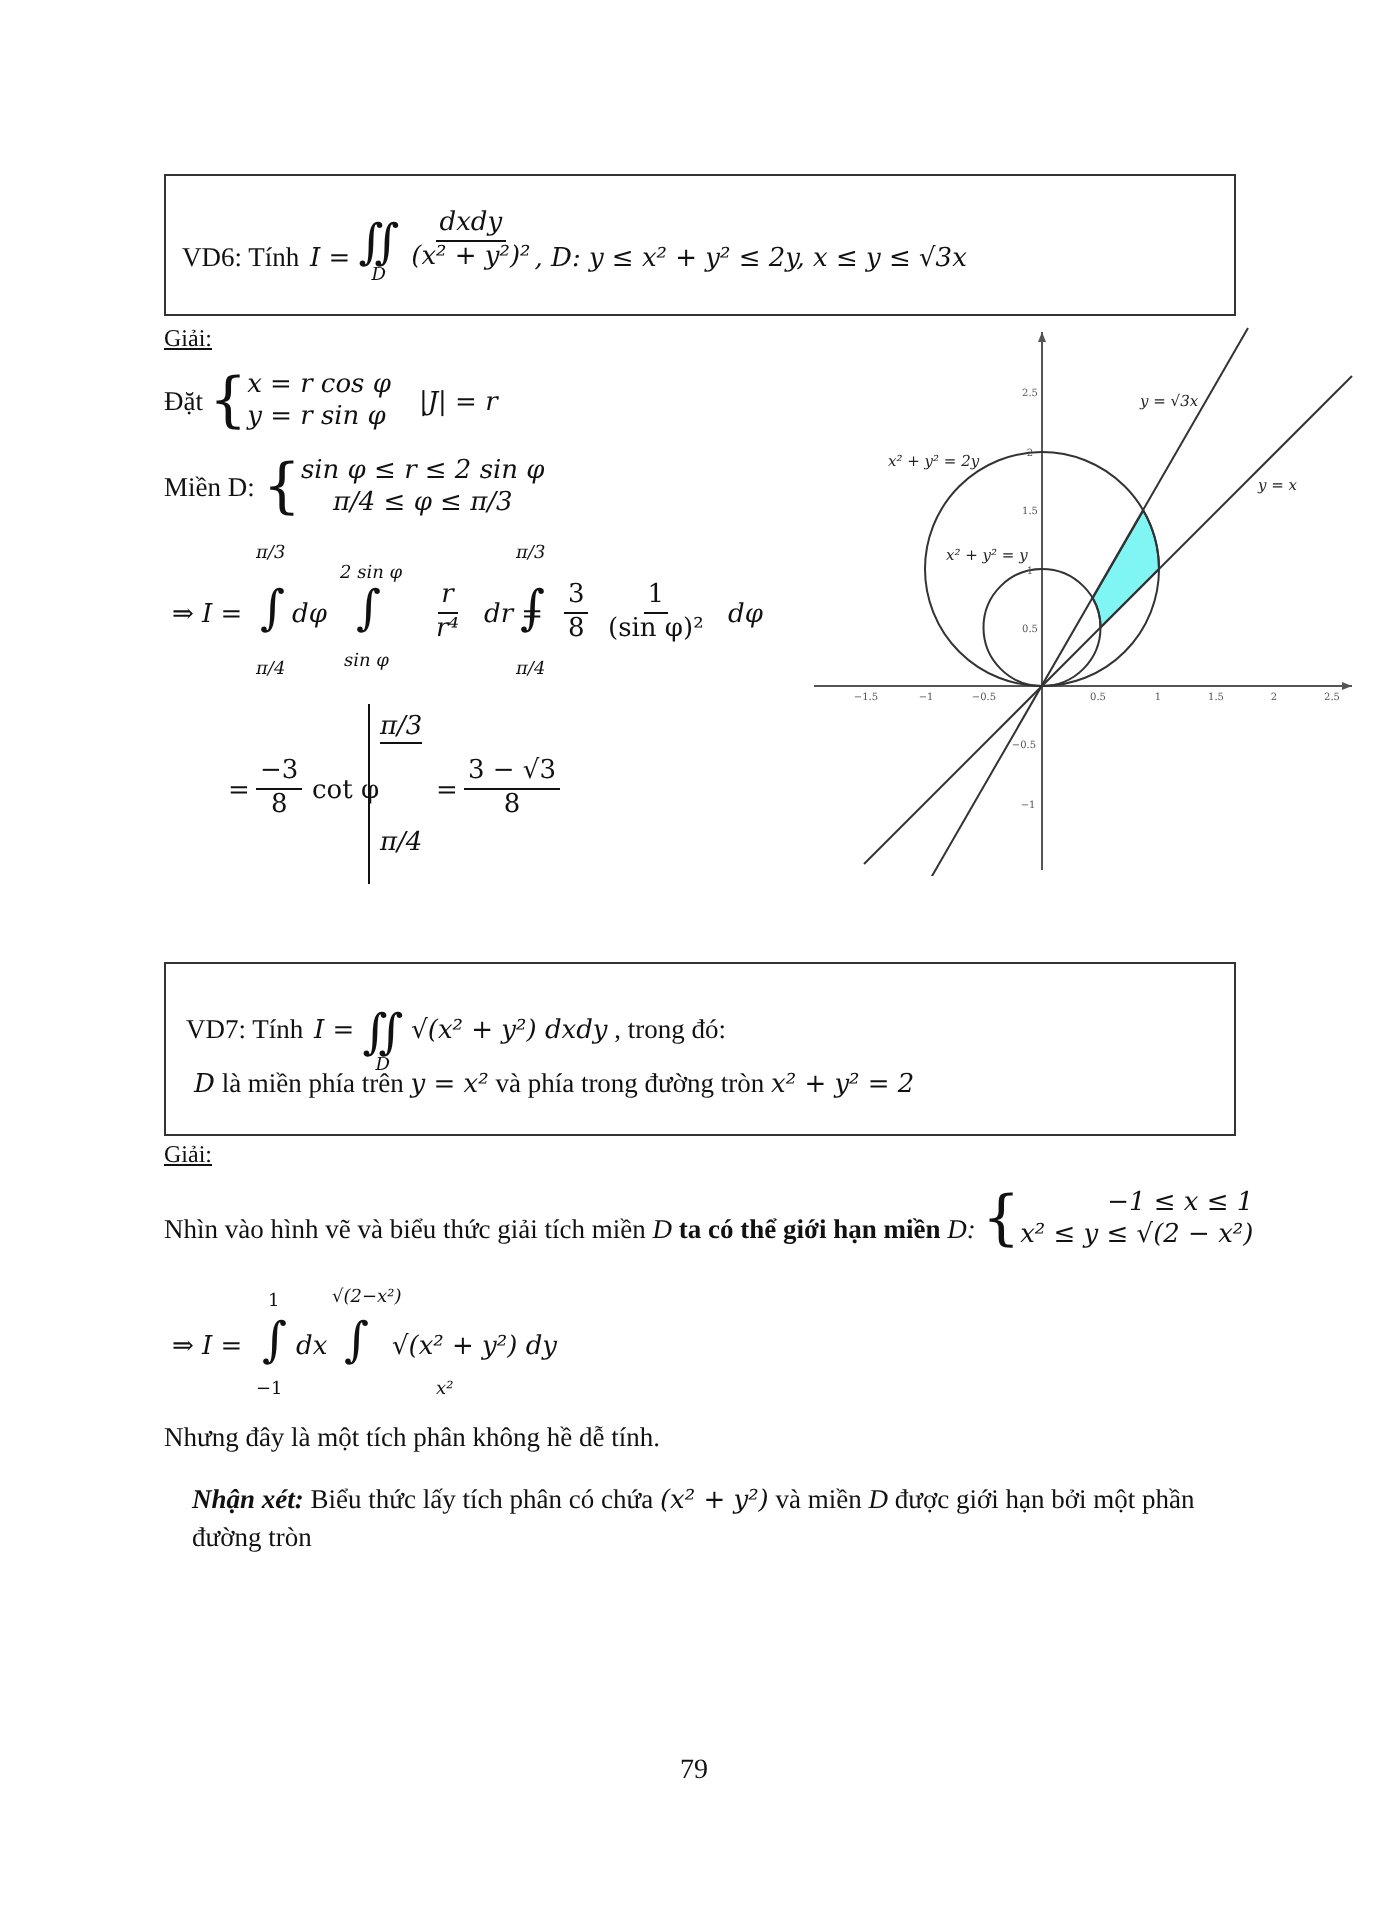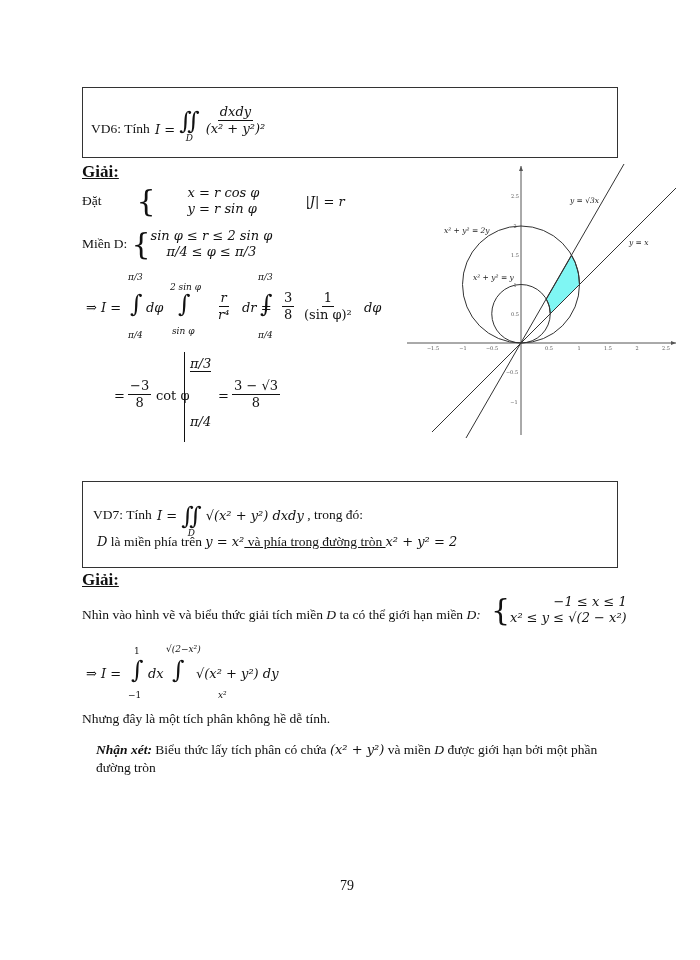--- a/index.html
+++ b/index.html
@@ -3,21 +3,21 @@
 <meta charset="utf-8">
 <style>
   html, body { margin: 0; padding: 0; background: #ffffff; }
   body { width: 700px; height: 960px; position: relative; overflow: hidden;
          font-family: "Liberation Serif", serif; color: #111; font-size: 13.5px; }
   .abs { position: absolute; }
   .box { position: absolute; border: 1.5px solid #333; box-sizing: border-box; }
   .m { font-family: "DejaVu Serif", serif; font-style: italic; font-size: 13px; }
   .mu { font-family: "DejaVu Serif", serif; font-size: 13px; }
   .small { font-size: 9px; }
-  .heading { font-weight: bold; text-decoration: underline; font-size: 17px; }
+  .heading { font-weight: normal; text-decoration: underline; font-size: 12px; }
   .frac { display: inline-flex; flex-direction: column; align-items: center; vertical-align: middle; }
   .frac .num { border-bottom: 1px solid #111; padding: 0 2px; line-height: 16px; }
   .frac .den { line-height: 16px; padding: 0 2px; }
   .int { font-family: "DejaVu Serif", serif; font-size: 24px; line-height: 24px; }
   .brace { font-family: "DejaVu Serif", serif; font-size: 30px; line-height: 30px; font-weight: 200; }
   .stack { display: inline-flex; flex-direction: column; vertical-align: middle; line-height: 16px; }
   .bar { position: absolute; border-left: 1.5px solid #111; }
   svg text { font-family: "DejaVu Serif", serif; }
 </style>
 </head>
@@ -28,26 +28,27 @@
     <span style="white-space:pre;">VD6: Tính </span>
     <span class="m" style="margin-left:2px;">I =</span>
     <span style="display:inline-flex; flex-direction:column; align-items:center; margin:0 4px; position:relative; top:6px;">
       <span class="int">∬</span>
       <span class="m small">D</span>
     </span>
     <span class="frac m">
       <span class="num">dxdy</span>
       <span class="den">(x² + y²)²</span>
     </span>
+    <span class="m" style="white-space:pre;">, D: y ≤ x² + y² ≤ 2y, x ≤ y ≤ √3x</span>
   </div>
 </div>
 
 <div class="abs heading" style="left:82px; top:162px;">Giải:</div>
 
-<div class="abs" style="left:82px; top:185px; display:flex; align-items:center;gap:32px;">
+<div class="abs" style="left:82px; top:185px; display:flex; align-items:center;">
   <span style="margin-right:3px;">Đặt</span>
   <span class="brace">{</span>
   <span class="stack m">
     <span>x = r cos φ</span>
     <span>y = r sin φ</span>
   </span>
   <span class="m" style="margin-left:14px;">|J| = r</span>
 </div>
 
 <div class="abs" style="left:82px; top:228px; display:flex; align-items:center;">
@@ -156,28 +157,28 @@
     <span style="white-space:pre;">VD7: Tính </span>
     <span class="m" style="margin-left:2px;">I =</span>
     <span style="display:inline-flex; flex-direction:column; align-items:center; margin:0 4px; position:relative; top:6px;">
       <span class="int">∬</span>
       <span class="m small">D</span>
     </span>
     <span class="m">√(x² + y²) dxdy</span>
     <span style="white-space:pre;"> , trong đó:</span>
   </div>
   <div class="abs" style="left:14px; top:52px; white-space:nowrap;">
-    <span class="m">D</span><span style="white-space:pre;"> là miền phía trên </span><span class="m">y = x²</span><span style="white-space:pre;text-decoration:underline;"> và phía trong đường tròn </span><span class="m">x² + y² = 2</span>
+    <span class="m">D</span><span style="white-space:pre;"> là miền phía trên </span><span class="m">y = x²</span><span style="white-space:pre;"> và phía trong đường tròn </span><span class="m">x² + y² = 2</span>
   </div>
 </div>
 
 <div class="abs heading" style="left:82px; top:570px;">Giải:</div>
 
 <div class="abs" style="left:82px; top:607px; white-space:nowrap;">
-  <span style="white-space:pre;">Nhìn vào hình vẽ và biểu thức giải tích miền </span><span style="font-style:italic;">D</span><span style="white-space:pre;"> ta có thể giới hạn miền </span><span style="font-style:italic;">D:</span>
+  <span style="white-space:pre;">Nhìn vào hình vẽ và biểu thức giải tích miền </span><span style="font-style:italic;">D</span><span style="white-space:pre;font-weight:bold;"> ta có thể giới hạn miền </span><span style="font-style:italic;">D:</span>
 </div>
 <div class="abs" style="left:491px; top:594px; display:flex; align-items:center;">
   <span class="brace">{</span>
   <span class="stack m" style="align-items:flex-end;">
     <span>−1 ≤ x ≤ 1</span>
     <span>x² ≤ y ≤ √(2 − x²)</span>
   </span>
 </div>
 
 <div class="abs" style="left:86px; top:644px; width:280px; height:60px;">

